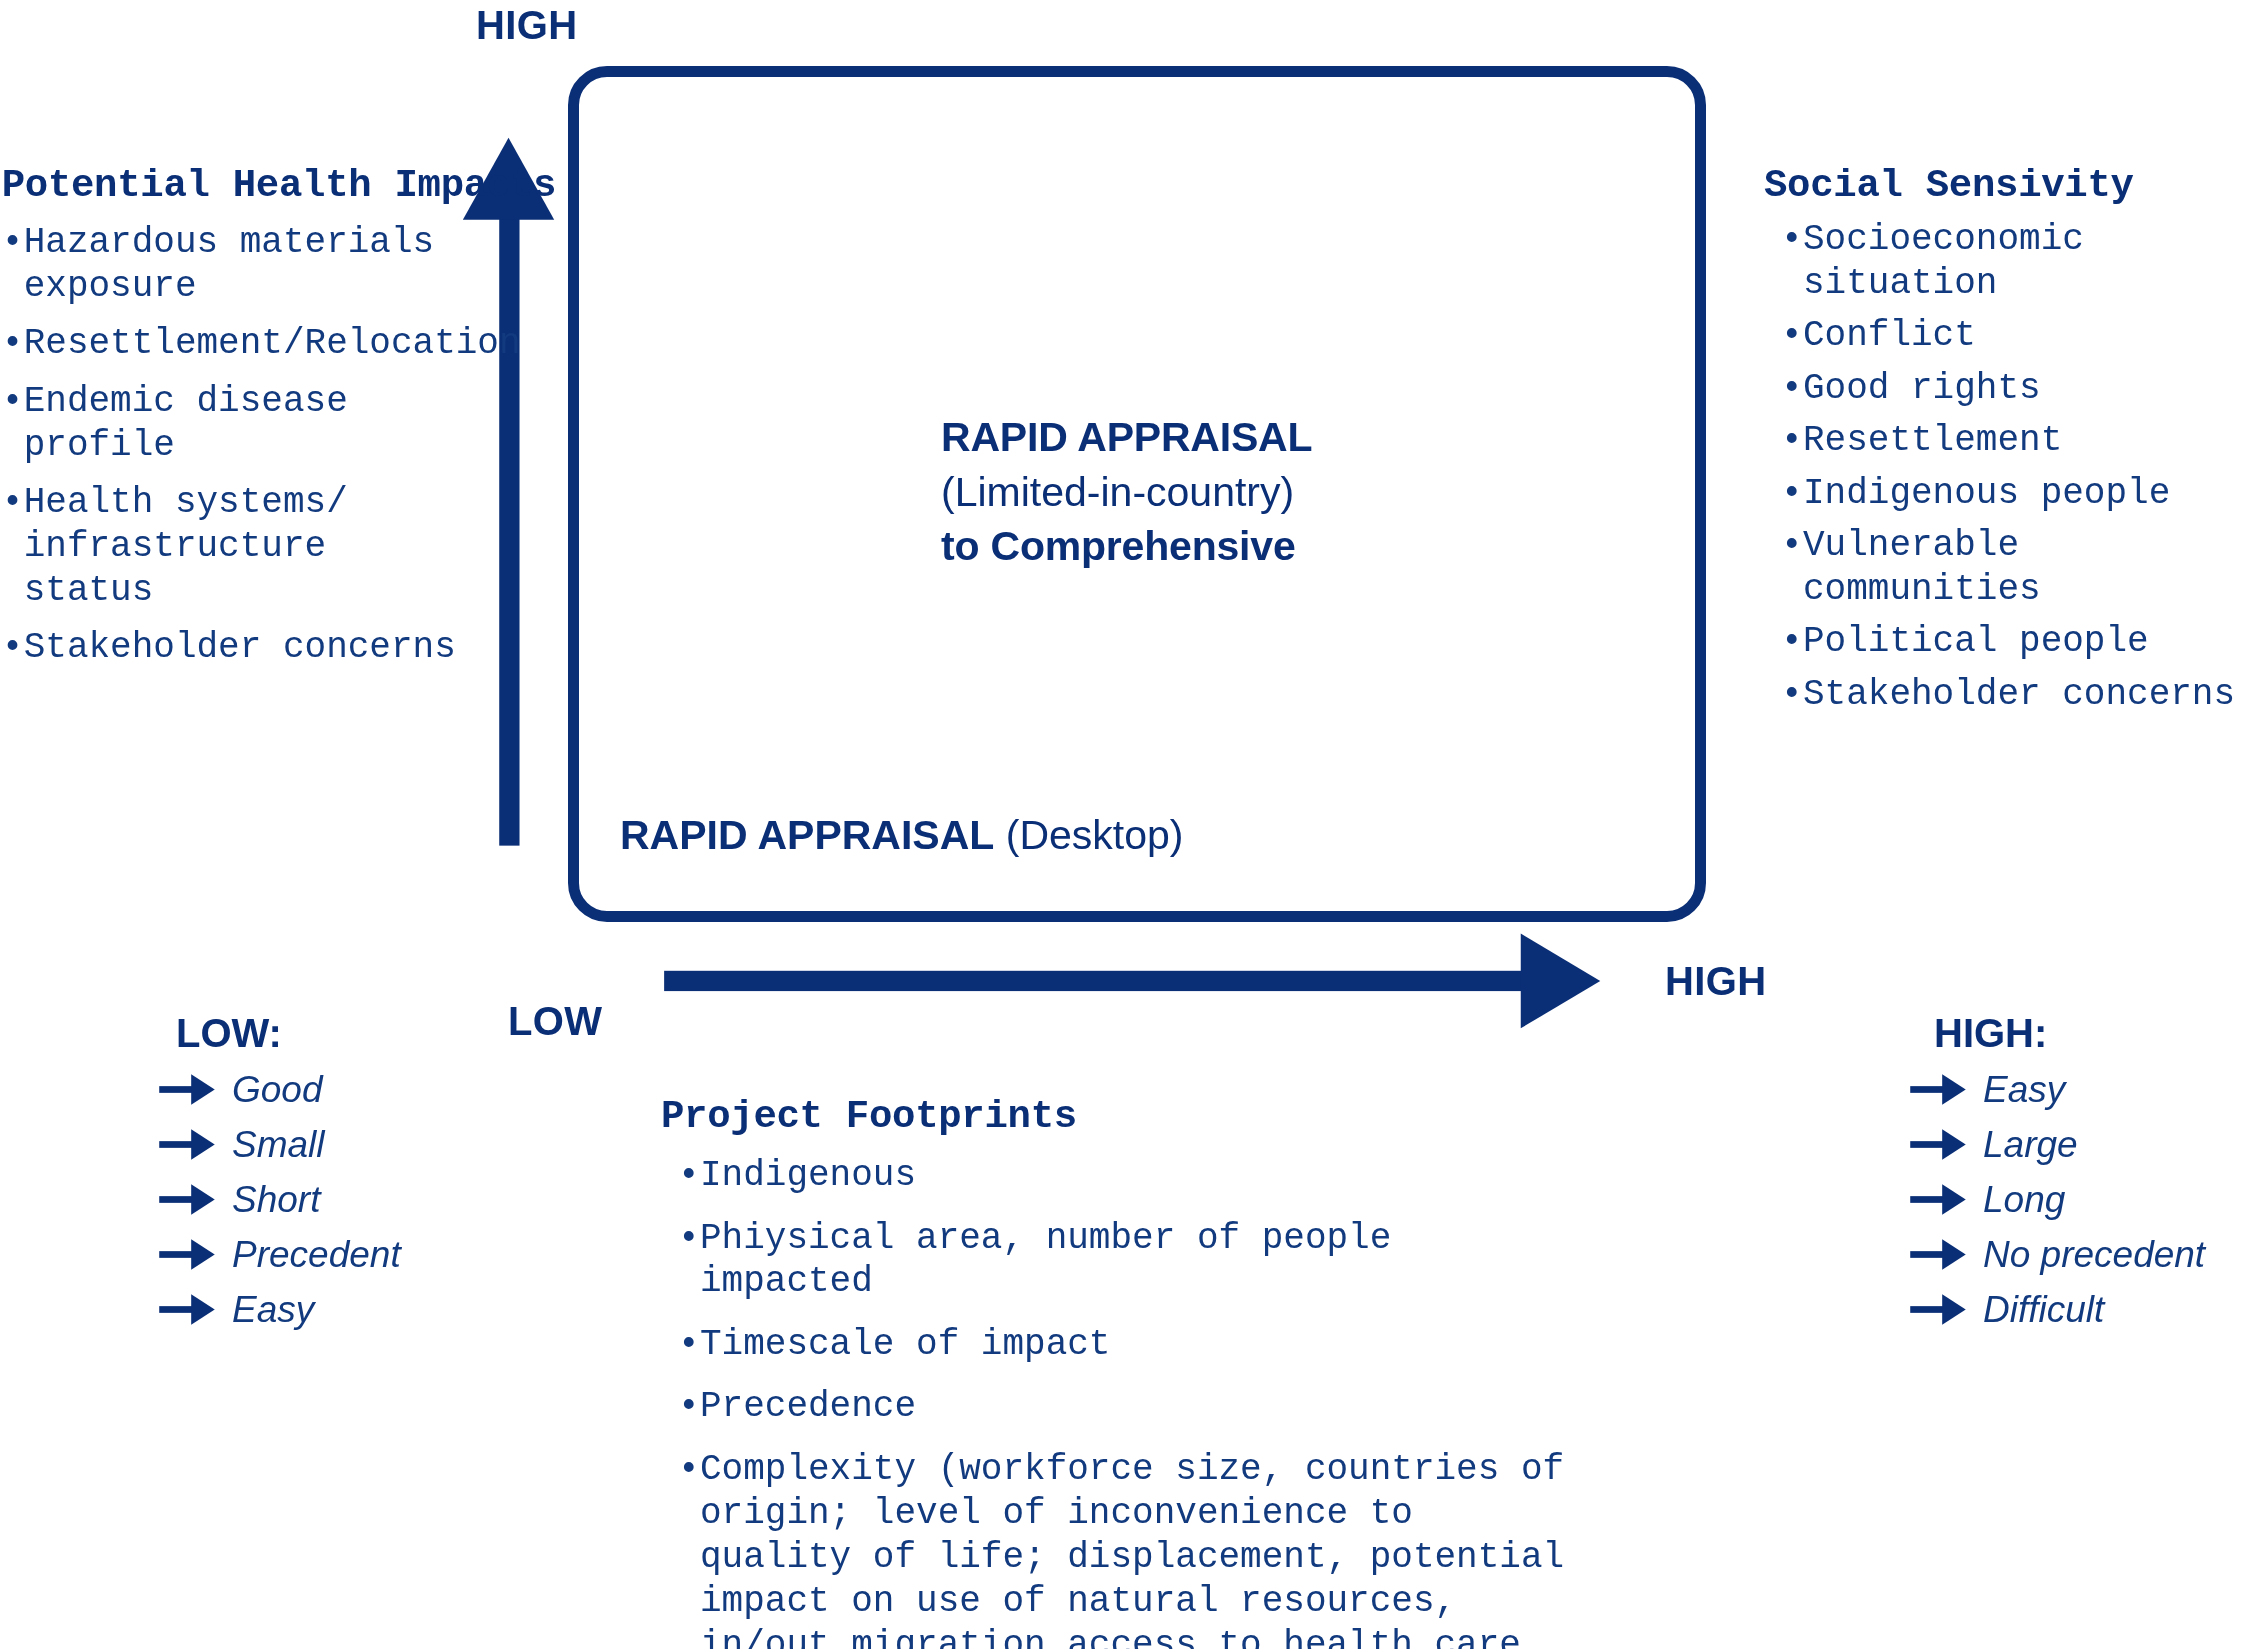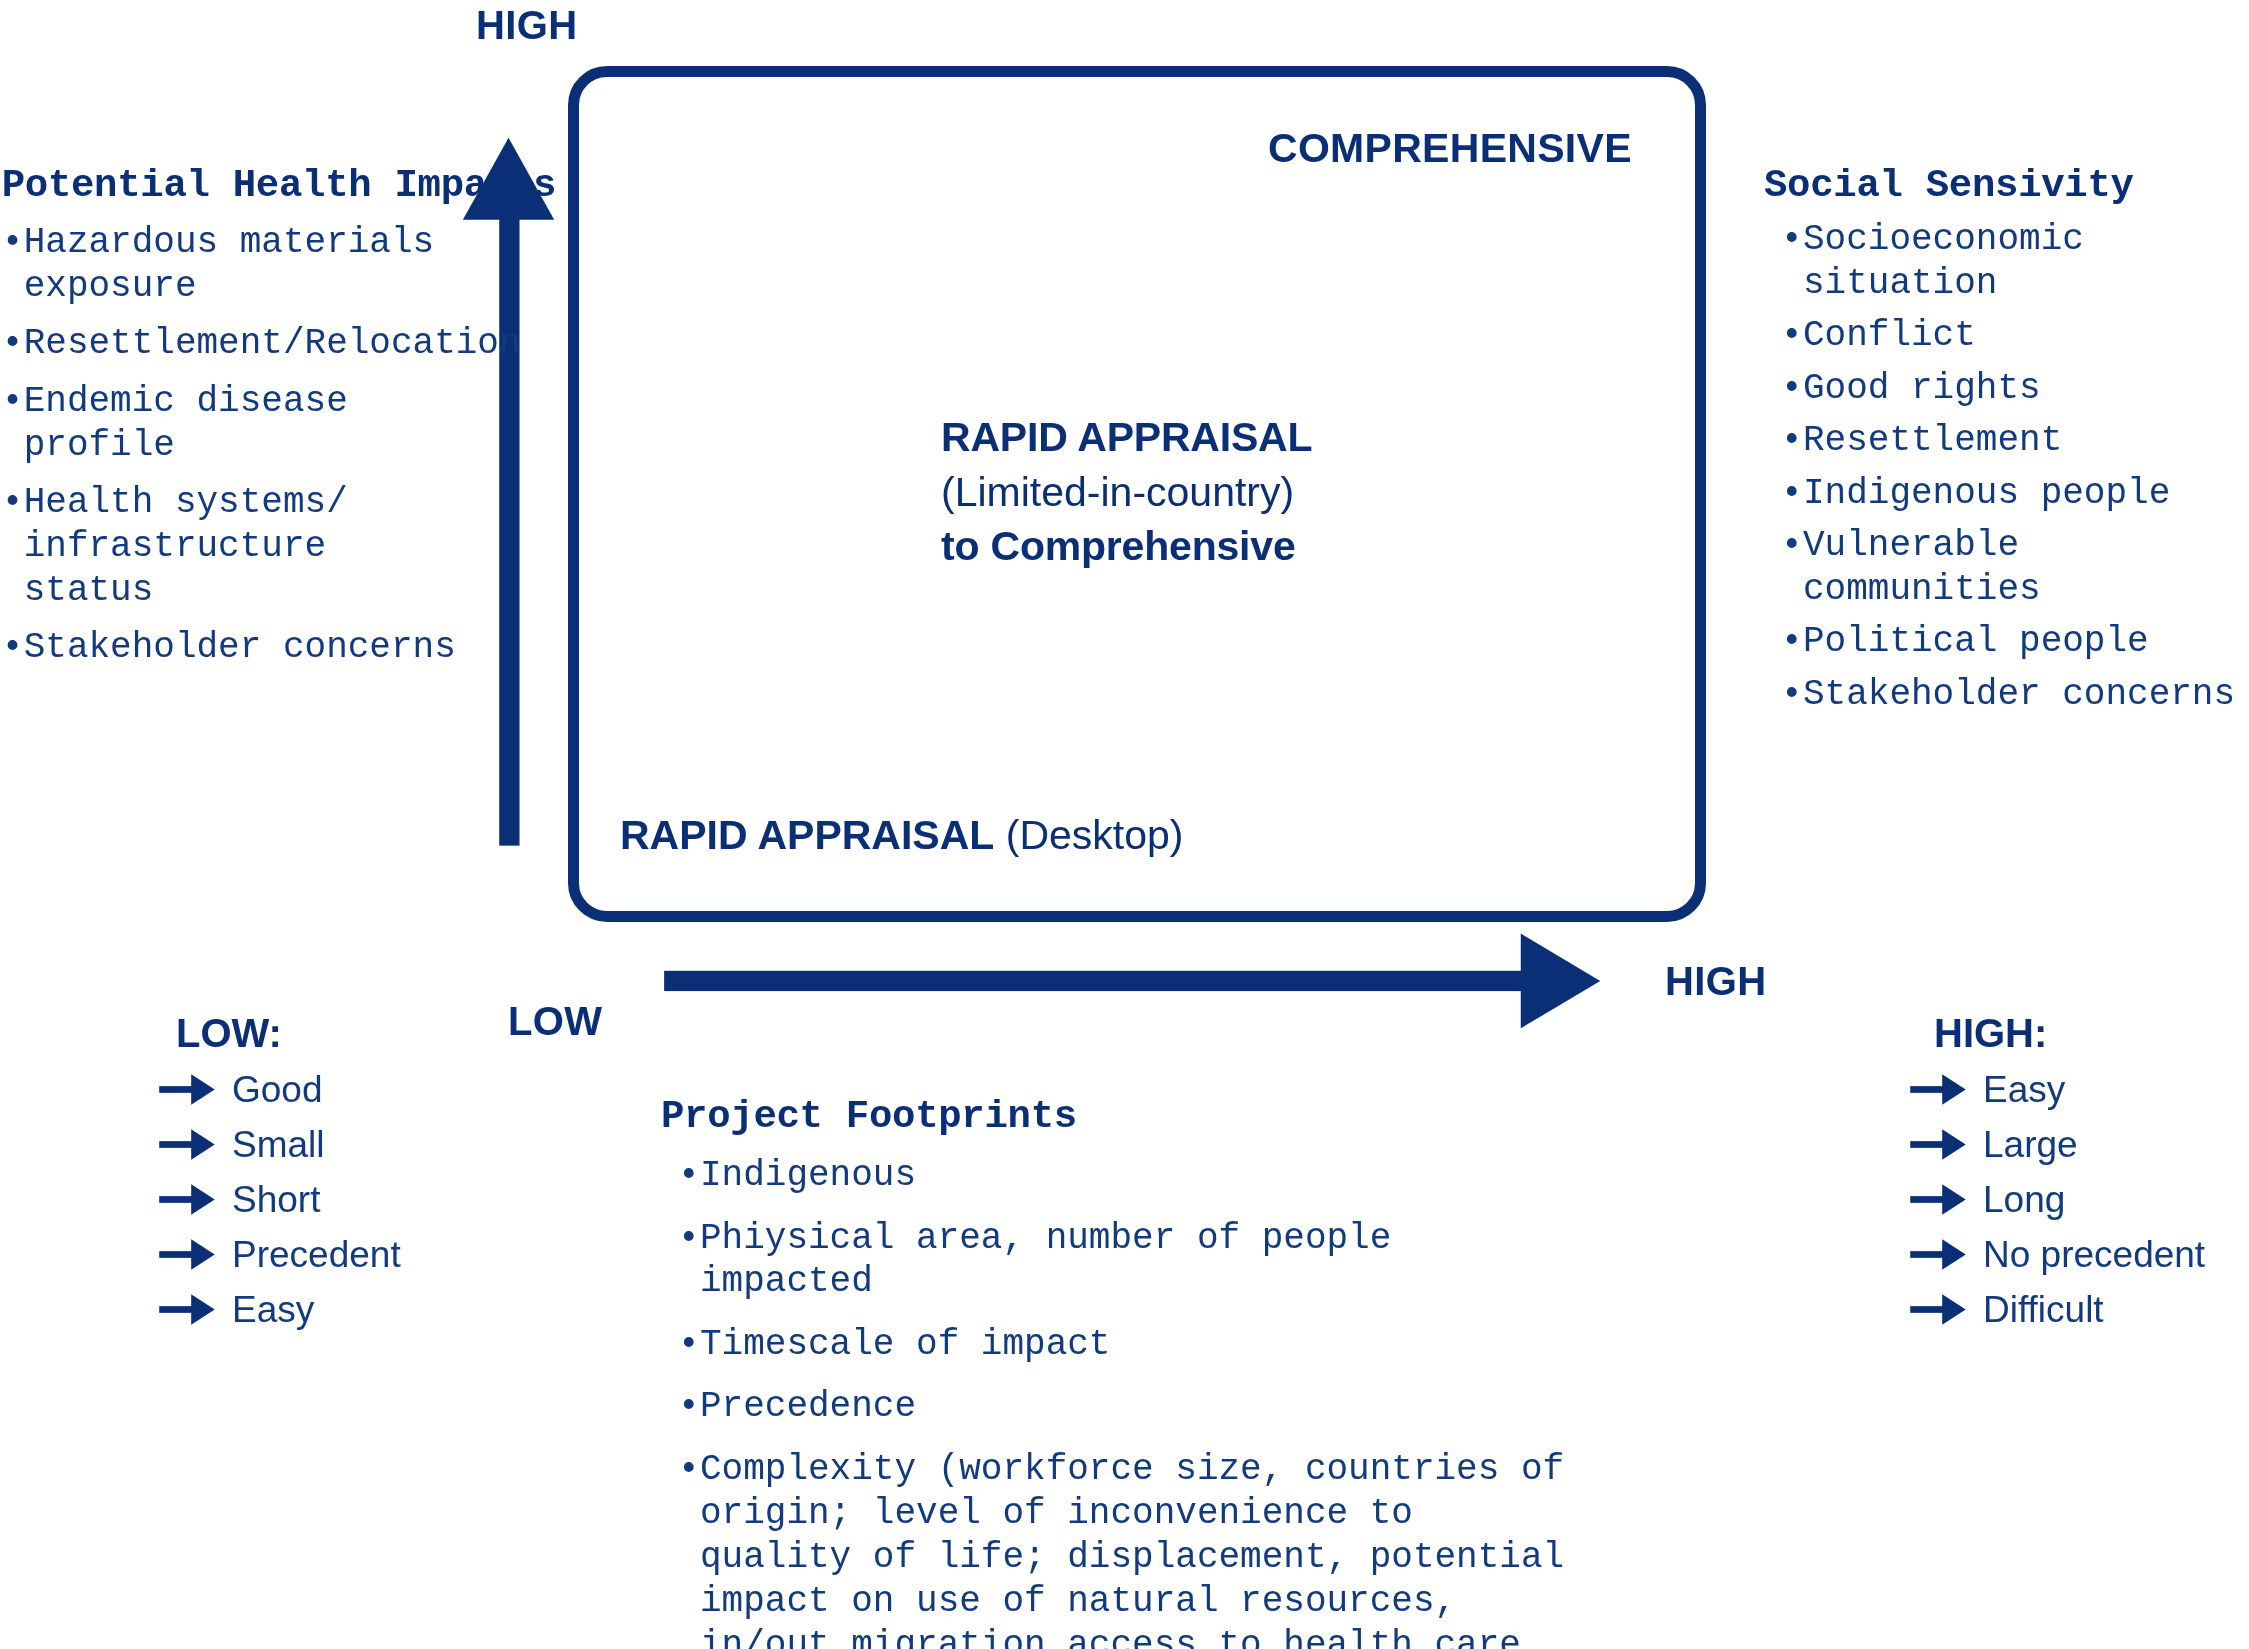--- a/index.html
+++ b/index.html
@@ -117,20 +117,21 @@
     font-size: 40px;
     color: #0b2f76;
     margin-bottom: 15px;
     white-space: nowrap;
   }
   .legend-row {
     display: flex;
     align-items: flex-start;
     margin-bottom: 18px;
     white-space: nowrap;
+    font-style: italic;
   }
   .legend-arrow {
     flex: 0 0 auto;
     width: 61px;
     height: 37px;
     margin-right: 12px;
     display: inline-block;
   }
   .legend-text {
     font-size: 37px;
@@ -151,21 +152,20 @@
     </g>
 
     <g>
       <rect x="785" y="1148" width="1035" height="24" fill="#0b2f76"></rect>
       <polygon points="1892,1160 1798,1216 1798,1104" fill="#0b2f76"></polygon>
     </g>
   </svg>
 
   <div id="matrix-box"></div>
 
-  <div class="box-label" id="comprehensive-label">COMPREHENSIVE</div>
 
   <div class="box-label" id="center-label">
     <div class="b">RAPID APPRAISAL</div>
     <div class="n">(Limited-in-country)</div>
     <div class="b">to Comprehensive</div>
   </div>
 
   <div class="box-label" id="desktop-label">
     <span class="b">RAPID APPRAISAL</span>
     <span class="n">(Desktop)</span>

